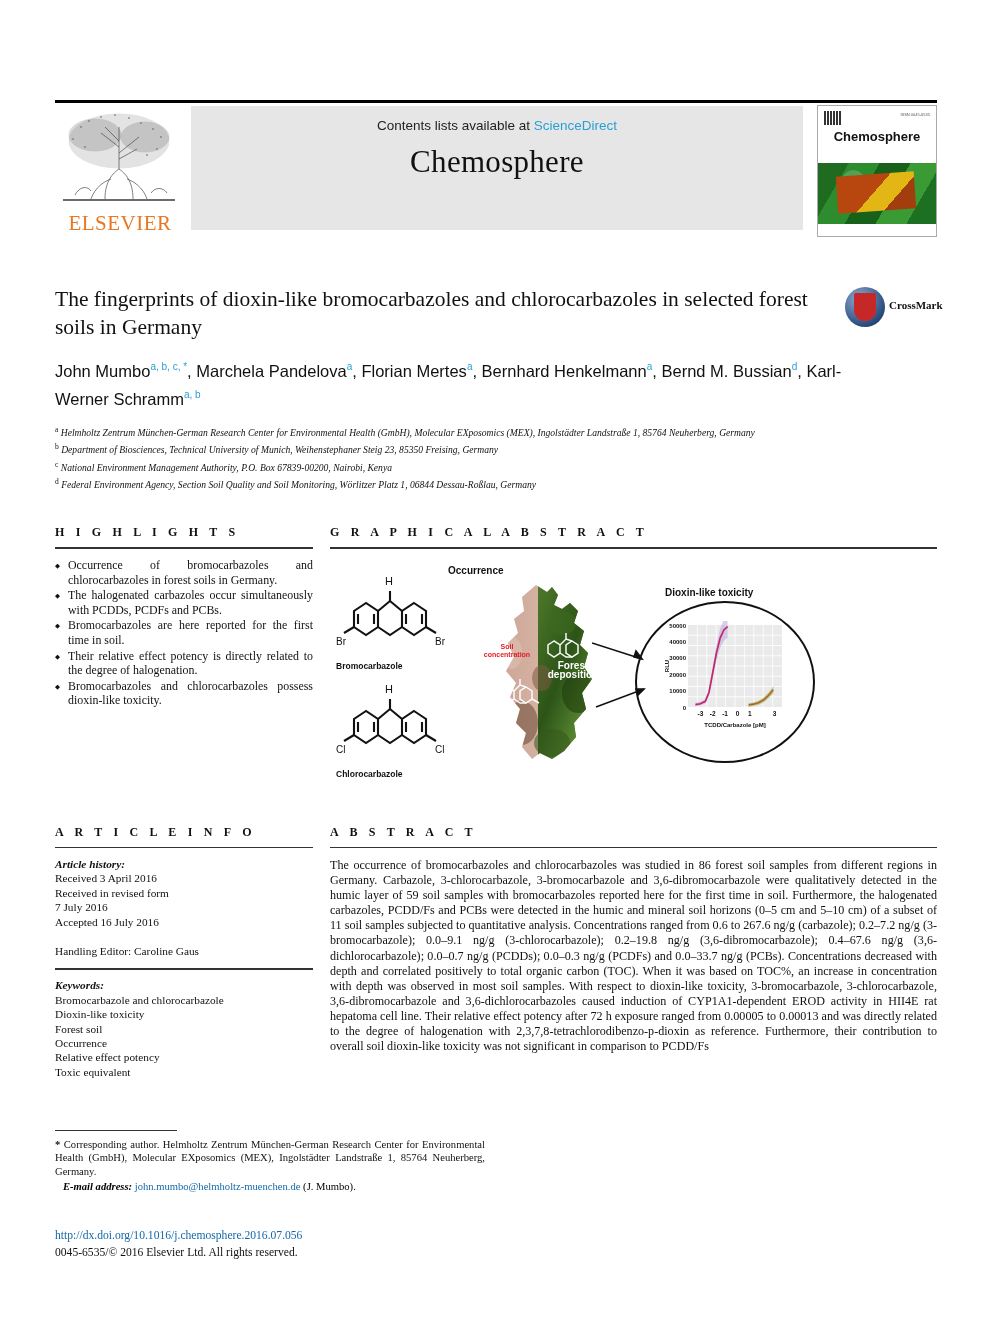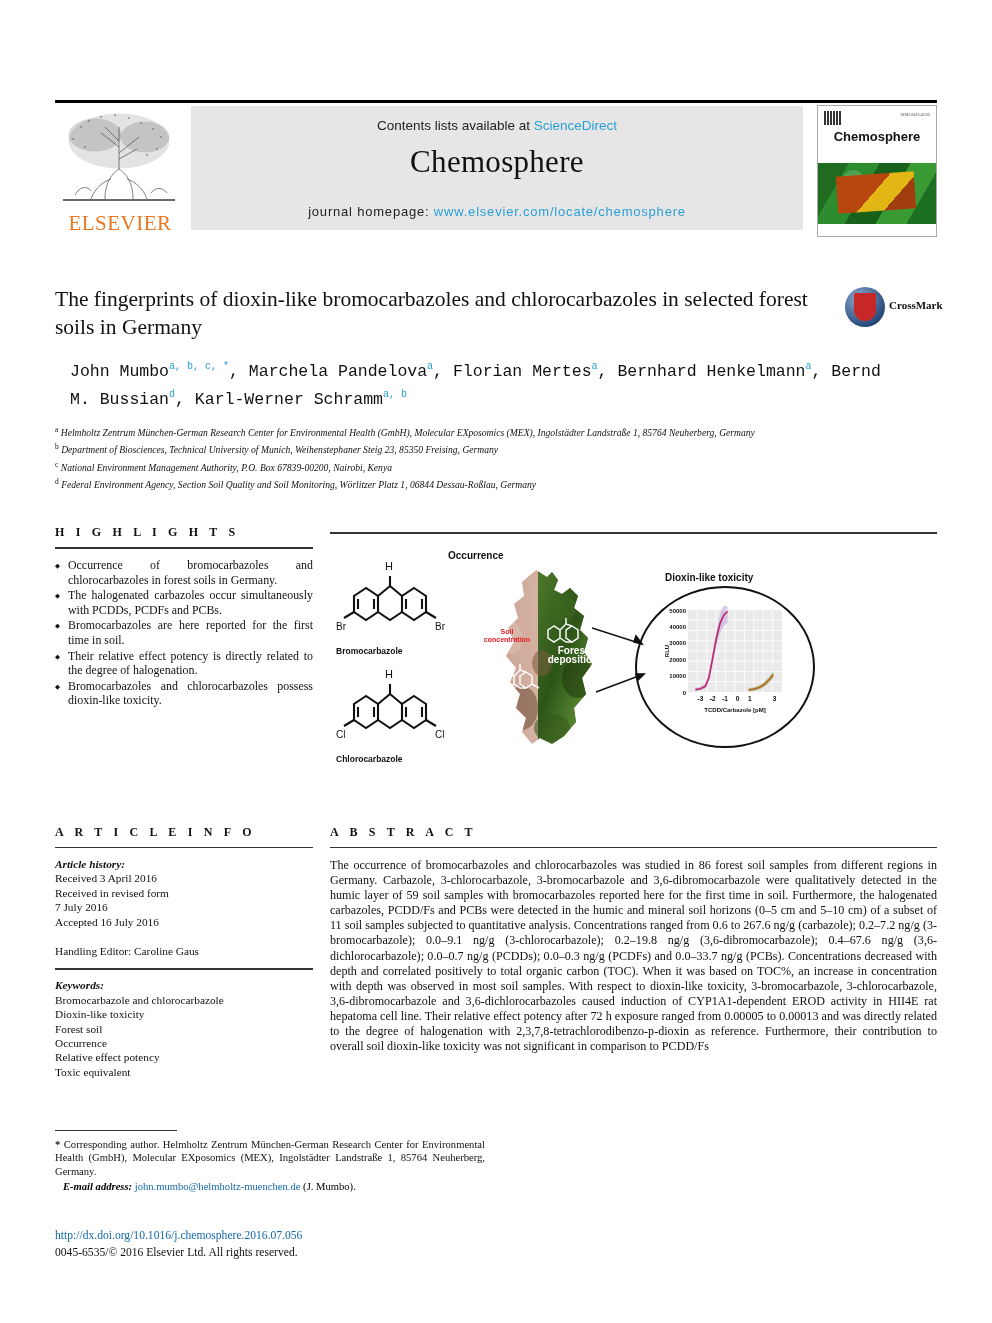--- a/index.html
+++ b/index.html
@@ -103,21 +103,21 @@
     background:linear-gradient(90deg,#c62828 0 48%, #ffffff 48% 52%, #c62828 52% 100%);
     border-radius:2px 2px 12px 12px;
   }
   .cm-label {
     position:absolute; left:44px; top:12px;
     font-family:"Liberation Serif", serif; font-weight:bold; font-size:11px; color:#111;
   }
 
   .authors {
     margin-top:14px; width:840px;
-    font-family:Liberation Mono, monospace; font-size:16.5px; line-height:23px; color:#111;margin-left:15px;
+    font-family:Liberation Sans, sans-serif; font-size:16.5px; line-height:23px; color:#111;
   }
   .authors sup { color:#2a9fd6; font-size:10px; }
   .affils { margin-top:13px; width:878px; }
   .affil {
     font-family:"Liberation Serif", serif; font-style:italic;
     font-size:9.6px; line-height:13.2px; color:#111; margin-bottom:1px;
   }
   .affil sup { font-style:normal; font-size:7.5px; }
 
   
@@ -244,23 +244,20 @@
         </g>
       </svg>
       <div class="els-word">ELSEVIER</div>
     </div>
 
     <div class="gray-panel">
       <div class="contents-line">
         <span>Contents lists available at </span><a href="#" class="sd-link">ScienceDirect</a>
       </div>
       <div class="journal-name">Chemosphere</div>
-      <div class="homepage-line">
-        <span>journal homepage: </span><a href="#">www.elsevier.com/locate/chemosphere</a>
-      </div>
     </div>
 
     <div class="cover-thumb">
       <div class="cover-top">
         <div class="cover-barcode"></div>
         <div class="cover-tiny">ISSN 0045-6535</div>
         <div class="cover-title">Chemosphere</div>
       </div>
       <div class="cover-art"></div>
       <div class="cover-bottom"></div>
@@ -293,20 +290,21 @@
     <ul class="hl-list" id="hl-list">
         <li>Occurrence of bromocarbazoles and chlorocarbazoles in forest soils in Germany.</li>
         <li>The halogenated carbazoles occur simultaneously with PCDDs, PCDFs and PCBs.</li>
         <li>Bromocarbazoles are here reported for the first time in soil.</li>
         <li>Their relative effect potency is directly related to the degree of halogenation.</li>
         <li>Bromocarbazoles and chlorocarbazoles possess dioxin-like toxicity.</li>
       </ul>
   </div>
 
   <div class="col-right" style="top:525px;">
+    <div class="sec-head">G R A P H I C A L   A B S T R A C T</div>
     <div class="rule-thick"></div>
 
     <div class="ga-canvas" style="position:relative;height:252px;">
 
       <svg style="position:absolute;left:6px;top:20px;width:120px;height:95px;" viewBox="0 0 120 95">
         <g stroke="#111" stroke-width="2.1" fill="none">
           <polygon points="30,34 18,42 18,58 30,66 42,58 42,42"></polygon>
           <polygon points="78,34 90,42 90,58 78,66 66,58 66,42"></polygon>
           <path d="M42,42 L54,32 L66,42"></path>
           <path d="M42,58 L54,66 L66,58"></path>

